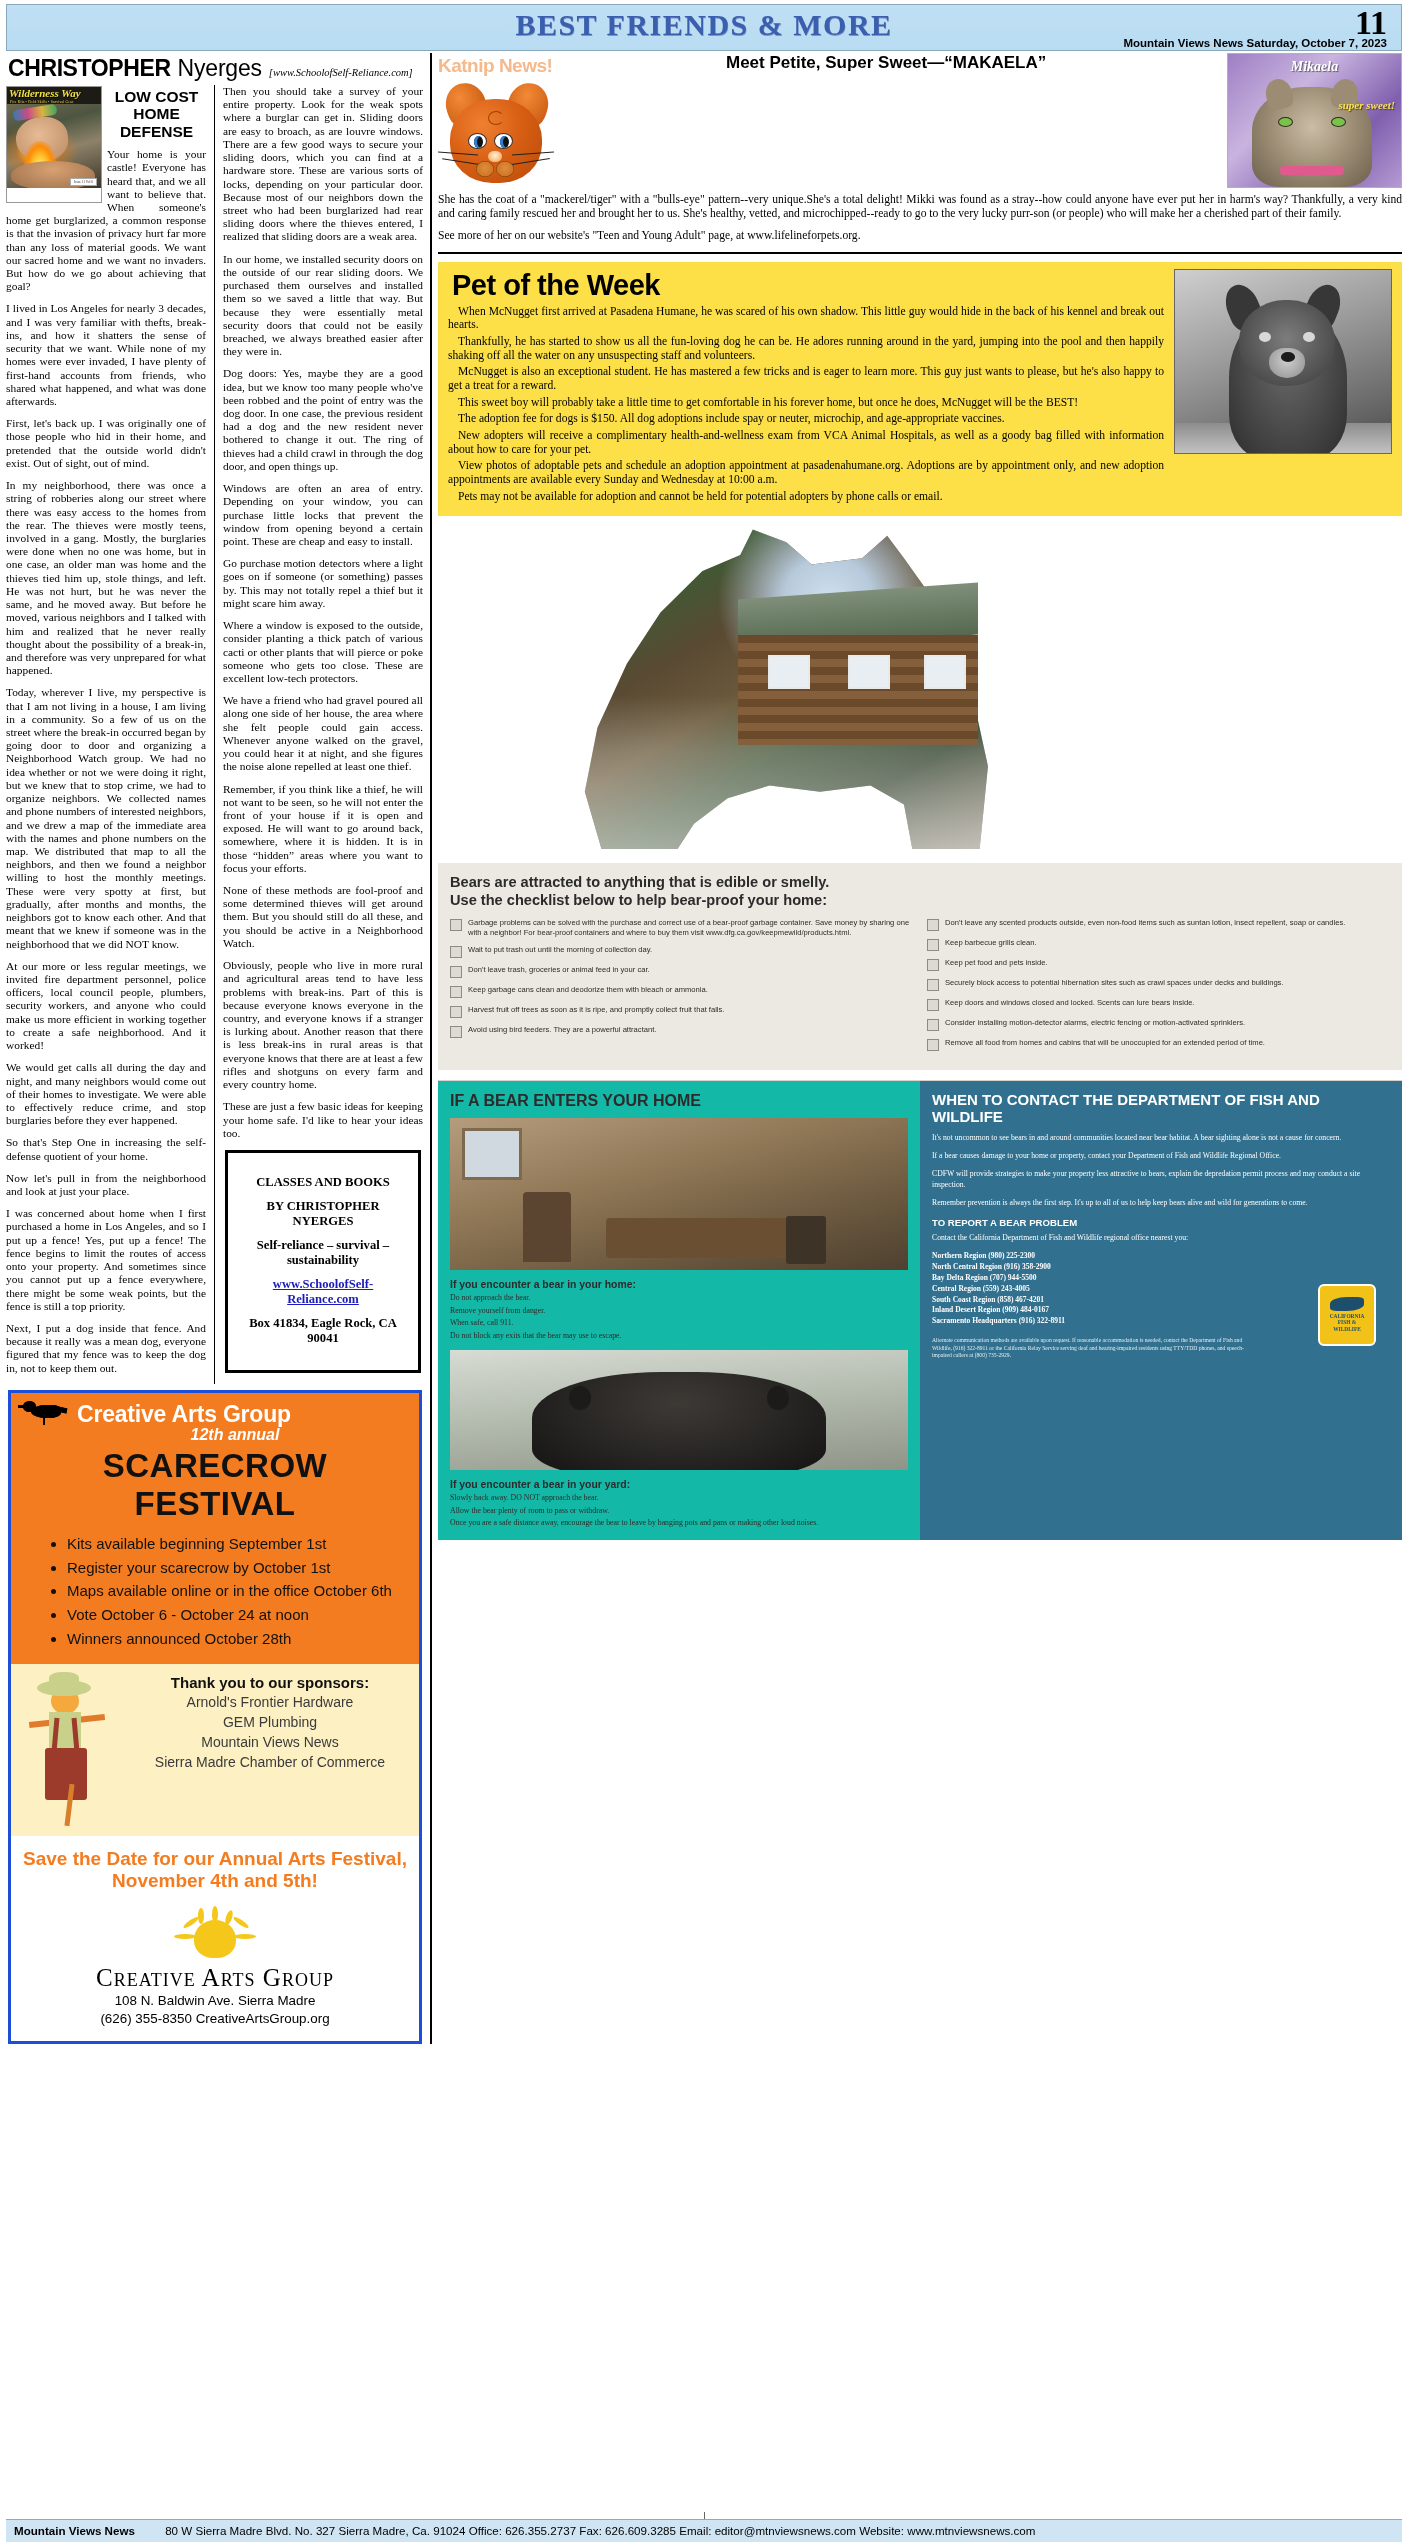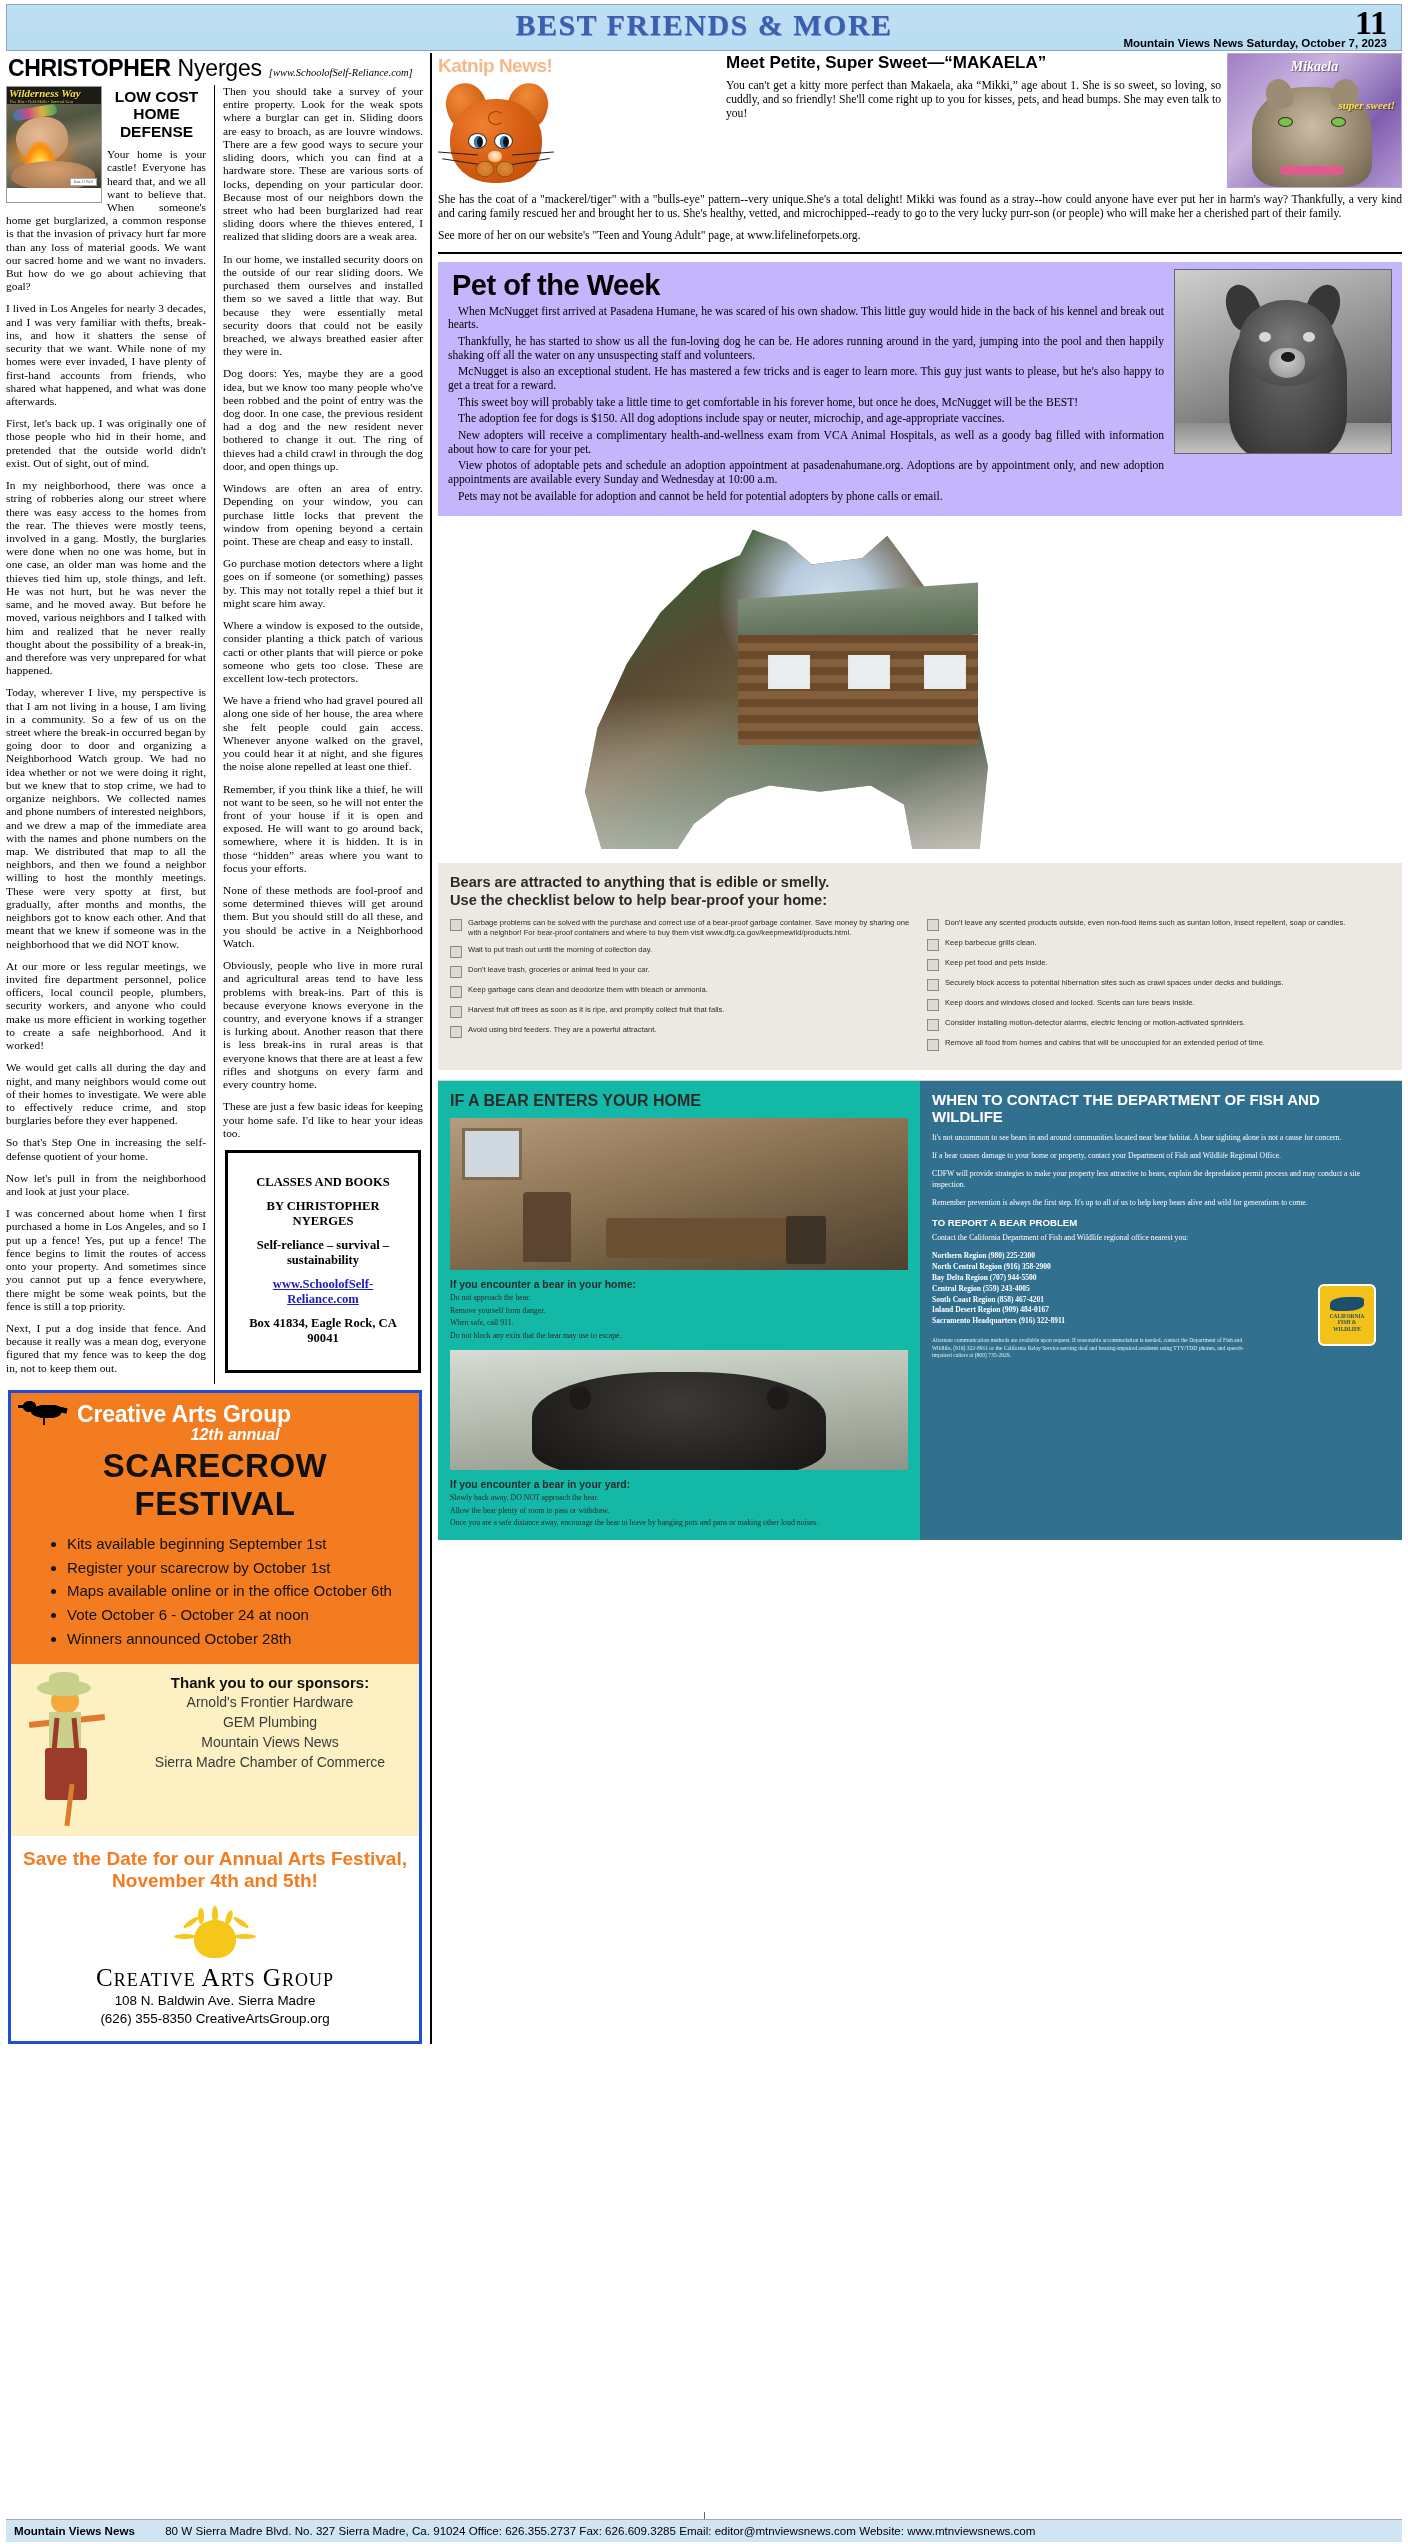--- a/index.html
+++ b/index.html
@@ -171,21 +171,21 @@
   .mk-eyes span:first-child { left:0; } .mk-eyes span:last-child { right:0; }
   .mk-collar { position:absolute; left:28px; bottom:12px; width:64px; height:9px;
     background:#e15a8e; border-radius:4px; }
 
   .katnip-body { font-size:11.6px; line-height:1.17; text-align:justify; }
   .katnip-body p { margin:0 0 9px 0; }
 
   .hrule-thick { border-top:2px solid #000; margin:7px 0 0 0; }
 
   
-  .potw { background:#c4b5fd; padding:7px 10px 10px 10px; margin-top:8px; position:relative; }
+  .potw { background:#fde047; padding:7px 10px 10px 10px; margin-top:8px; position:relative; }
   .potw-title {
     font-family:"Liberation Sans", sans-serif; font-weight:bold;
     font-size:29px; letter-spacing:-0.5px; margin:0 0 3px 4px;
   }
   .potw-inner { font-size:11.6px; line-height:1.18; text-align:justify; }
   .potw-inner p { margin:0 0 3px 0; text-indent:10px; }
   .dog-photo {
     width:218px; height:185px; float:right; margin:0 0 6px 10px;
     border:1px solid #666; position:relative; overflow:hidden;
     background:linear-gradient(160deg,#cfcfcf 0%,#9d9d9d 40%,#6e6e6e 75%,#4a4a4a 100%);
@@ -506,23 +506,20 @@
             <div class="nose"></div>
             <div class="muzzle"></div>
             <div class="whisk" style="left:2px;  top:78px; width:40px; transform:rotate(4deg);"></div>
             <div class="whisk" style="left:6px;  top:86px; width:36px; transform:rotate(9deg);"></div>
             <div class="whisk" style="left:76px; top:78px; width:42px; transform:rotate(-4deg);"></div>
             <div class="whisk" style="left:76px; top:86px; width:38px; transform:rotate(-9deg);"></div>
           </div>
         </div>
         <div style="flex:1 1 auto;">
           <div class="katnip-head">Meet Petite, Super Sweet—“MAKAELA”</div>
-          <div class="katnip-body">
-            <p class="tight">You can't get a kitty more perfect than Makaela, aka “Mikki,” age about 1. She is so sweet, so loving, so cuddly, and so friendly! She'll come right up to you for kisses, pets, and head bumps. She may even talk to you!</p>
-          </div>
         </div>
         <div class="mikaela-photo">
           <div class="mk-cat">
             <div class="mk-eyes">
                 <span></span>
                 <span></span>
               </div>
             <div class="mk-collar"></div>
           </div>
           <div class="mk-name">Mikaela</div>

